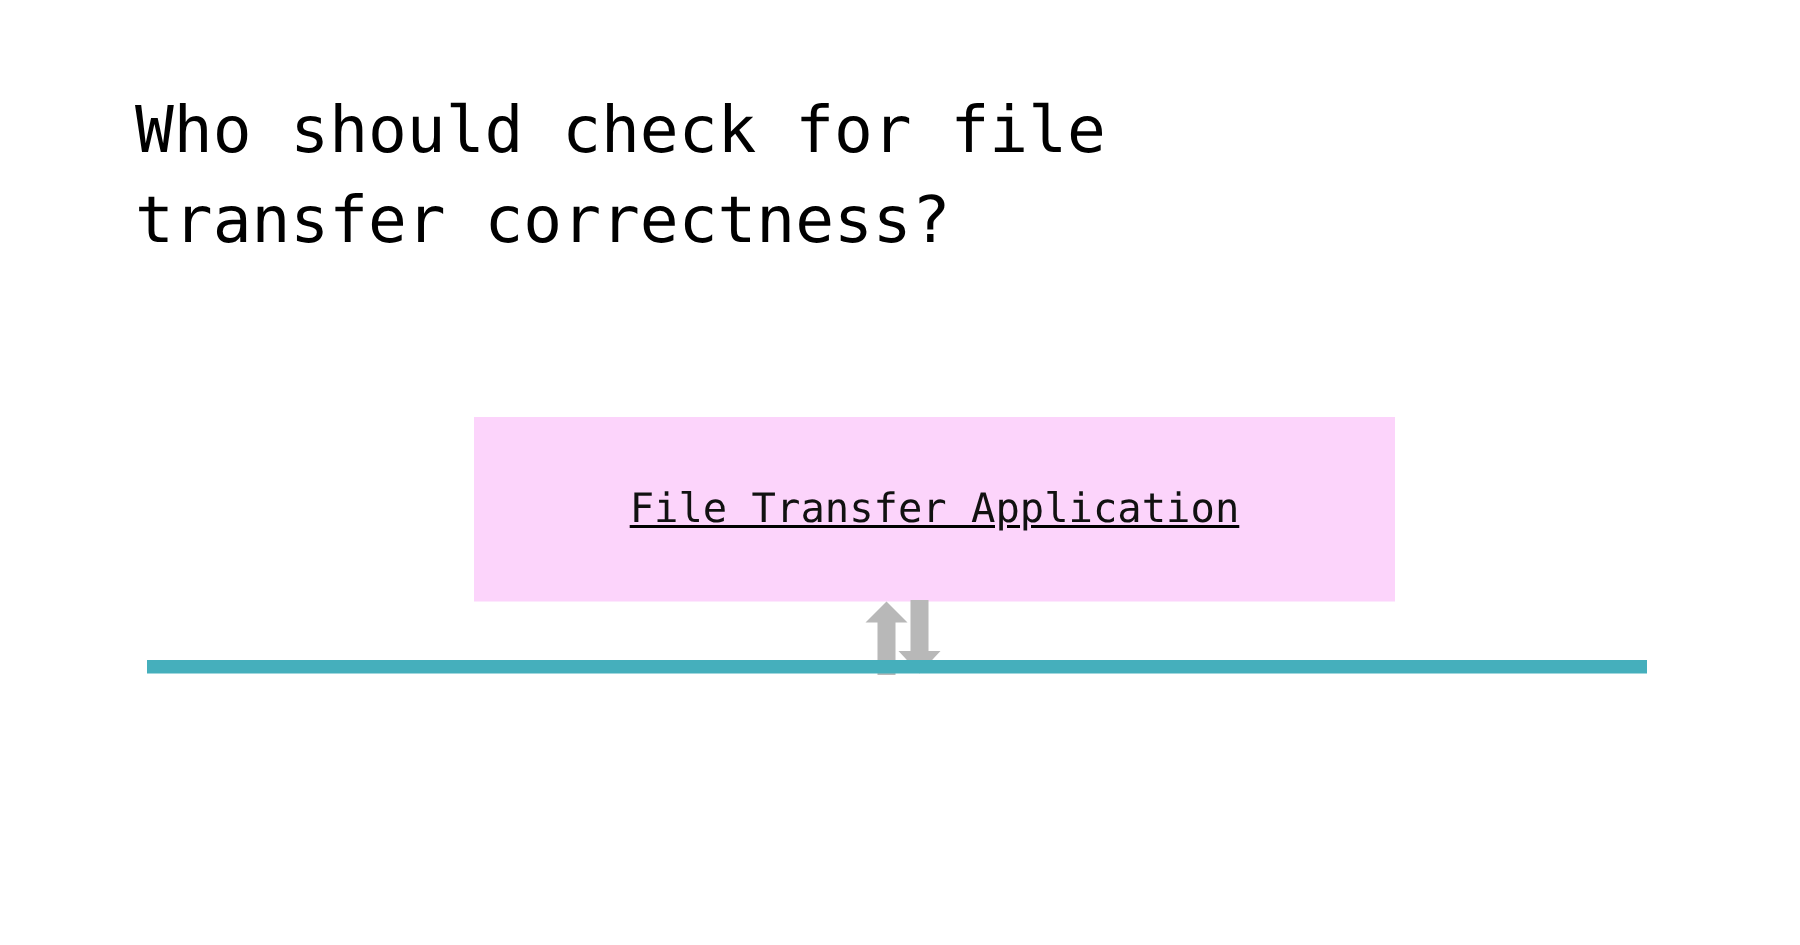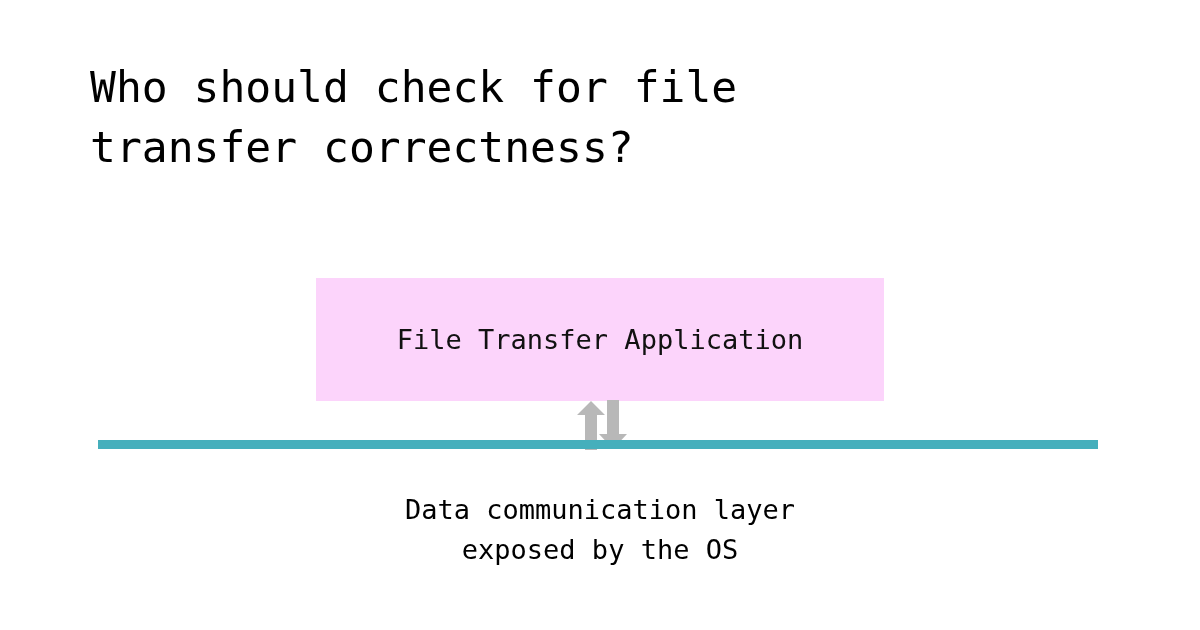--- a/index.html
+++ b/index.html
@@ -36,27 +36,28 @@
     left: 0;
     top: 0;
     width: 1200px;
     height: 630px;
   }
 
   .app-box {
     position: absolute;
     left: 316px;
     top: 278px;
-    width: 568px;
+    width: 614px;
     height: 123px;
     background: #fcd4fb;
     display: flex;
     align-items: center;
     justify-content: center;
     box-sizing: border-box;
+    text-decoration: underline;
   }
   .app-box-label {
     font-size: 27px;
     line-height: 34px;
     color: #111111;
     letter-spacing: 0px;
     white-space: nowrap;
   }
 
   
@@ -114,16 +115,14 @@
       </g>
 
       <g>
         <polygon points="31,0 43,0 43,34 51,34 37,49 23,34 31,34" fill="#b8b8b8"></polygon>
       </g>
     </svg>
   </div>
 
   <div class="layer-line"></div>
 
-  <div class="layer-caption">Data communication layer
-exposed by the OS</div>
 
 </div>
 
 </body></html>

